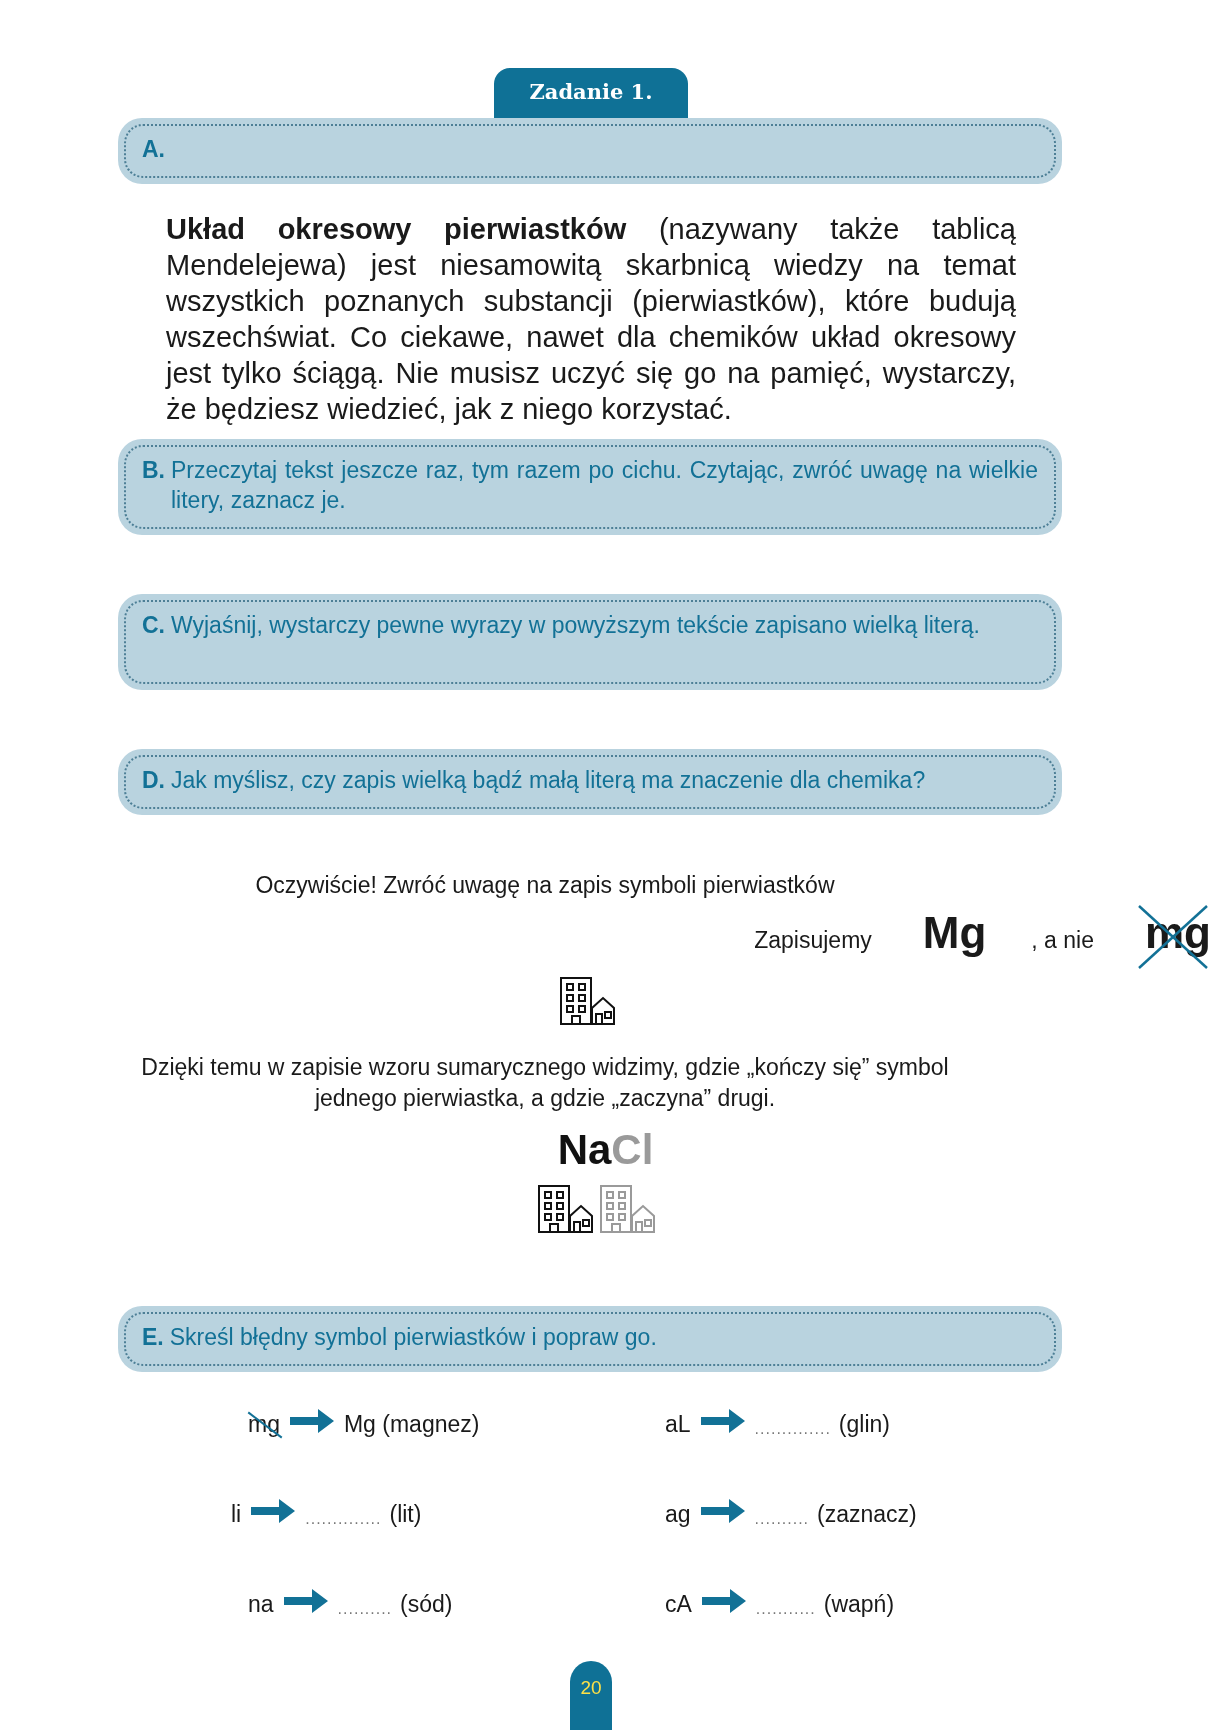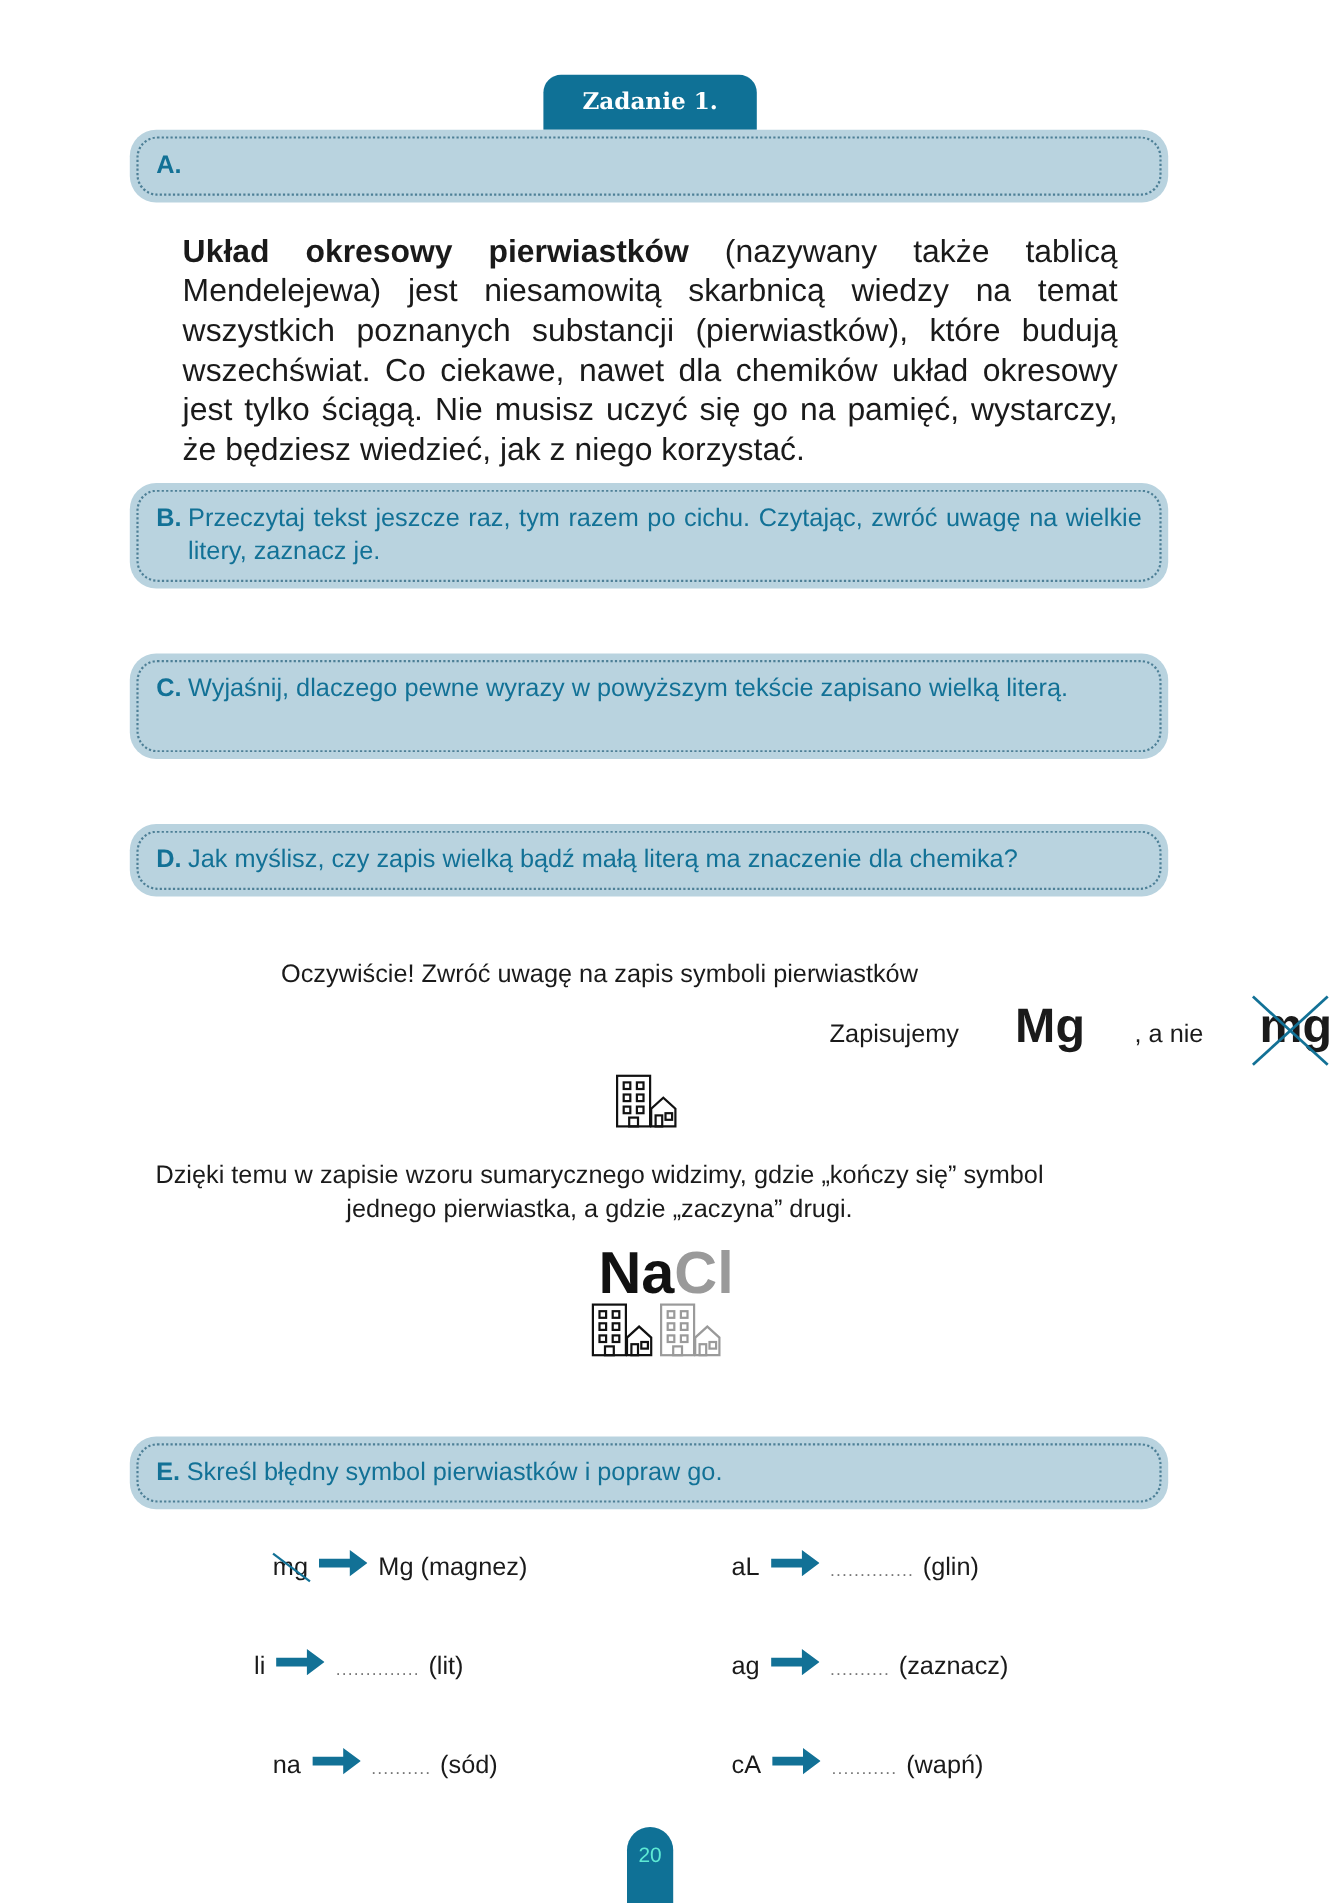--- a/index.html
+++ b/index.html
@@ -39,33 +39,33 @@
 
   .mg-line { position: absolute; top: 908px; left: 0; width: 1211px; display: flex; justify-content: flex-end;
              align-items: baseline; font-size: 23px; color: #1a1a1a; gap: 41px; }
   .big-sym { font-size: 44px; font-weight: bold; margin: 0 4px 0 10px; }
   .crossed { position: relative; font-size: 44px; font-weight: bold; margin-left: 10px; }
   .crossed svg { position: absolute; left: -8px; top: -4px; }
 
   .icon-row { position: absolute; display: flex; gap: 4px; align-items: flex-end; }
 
   .naCl { position: absolute; top: 1126px; left: 0; width: 1211px; text-align: center;
-          font-size: 54px; font-weight: bold; }
+          font-size: 42px; font-weight: bold; }
   .naCl .na { color: #111; }
   .naCl .cl { color: #9a9a9a; }
 
   .exercise { position: absolute; font-size: 23px; color: #1a1a1a; display: flex; align-items: center; white-space: nowrap; }
   .exercise .wrong { position: relative; display: inline-block; }
   .exercise .wrong.struck::after { content: ""; position: absolute; left: -4px; top: 50%; width: 42px; height: 2px;
         background: #127196; transform: rotate(37deg); transform-origin: center; }
   .exercise .arrow { margin: 0 10px; display: inline-block; }
   .exercise .dots { color: #777; letter-spacing: 1px; margin-right: 8px; font-size: 16px; position: relative; top: 5px; }
 
   .page-num { position: absolute; left: 570px; top: 1661px; width: 42px; height: 69px; background: #0f7196;
-              border-radius: 21px 21px 0 0; color: #5eead4; font-size: 19px; text-align: center;
+              border-radius: 21px 21px 0 0; color: #fde047; font-size: 19px; text-align: center;
               box-sizing: border-box; padding-top: 16px; }
 </style>
 </head>
 <body>
 
 <div class="tab">
   <span>Zadanie 1.</span>
 </div>
 
 <div class="task-box" id="box-a">
@@ -79,21 +79,21 @@
 <div class="task-box" id="box-b">
   <div class="task-inner">
     <span class="task-letter">B.</span>
     <span class="task-text">Przeczytaj tekst jeszcze raz, tym razem po cichu. Czytając, zwróć uwagę na wielkie litery, zaznacz je.</span>
   </div>
 </div>
 
 <div class="task-box" id="box-c">
   <div class="task-inner">
     <span class="task-letter">C.</span>
-    <span class="task-text">Wyjaśnij, dlaczego pewne wyrazy w powyższym tekście zapisano wielką literą.</span>
+    <span class="task-text">Wyjaśnij, wystarczy pewne wyrazy w powyższym tekście zapisano wielką literą.</span>
   </div>
 </div>
 
 <div class="task-box" id="box-d">
   <div class="task-inner">
     <span class="task-letter">D.</span>
     <span class="task-text">Jak myślisz, czy zapis wielką bądź małą literą ma znaczenie dla chemika?</span>
   </div>
 </div>
 

